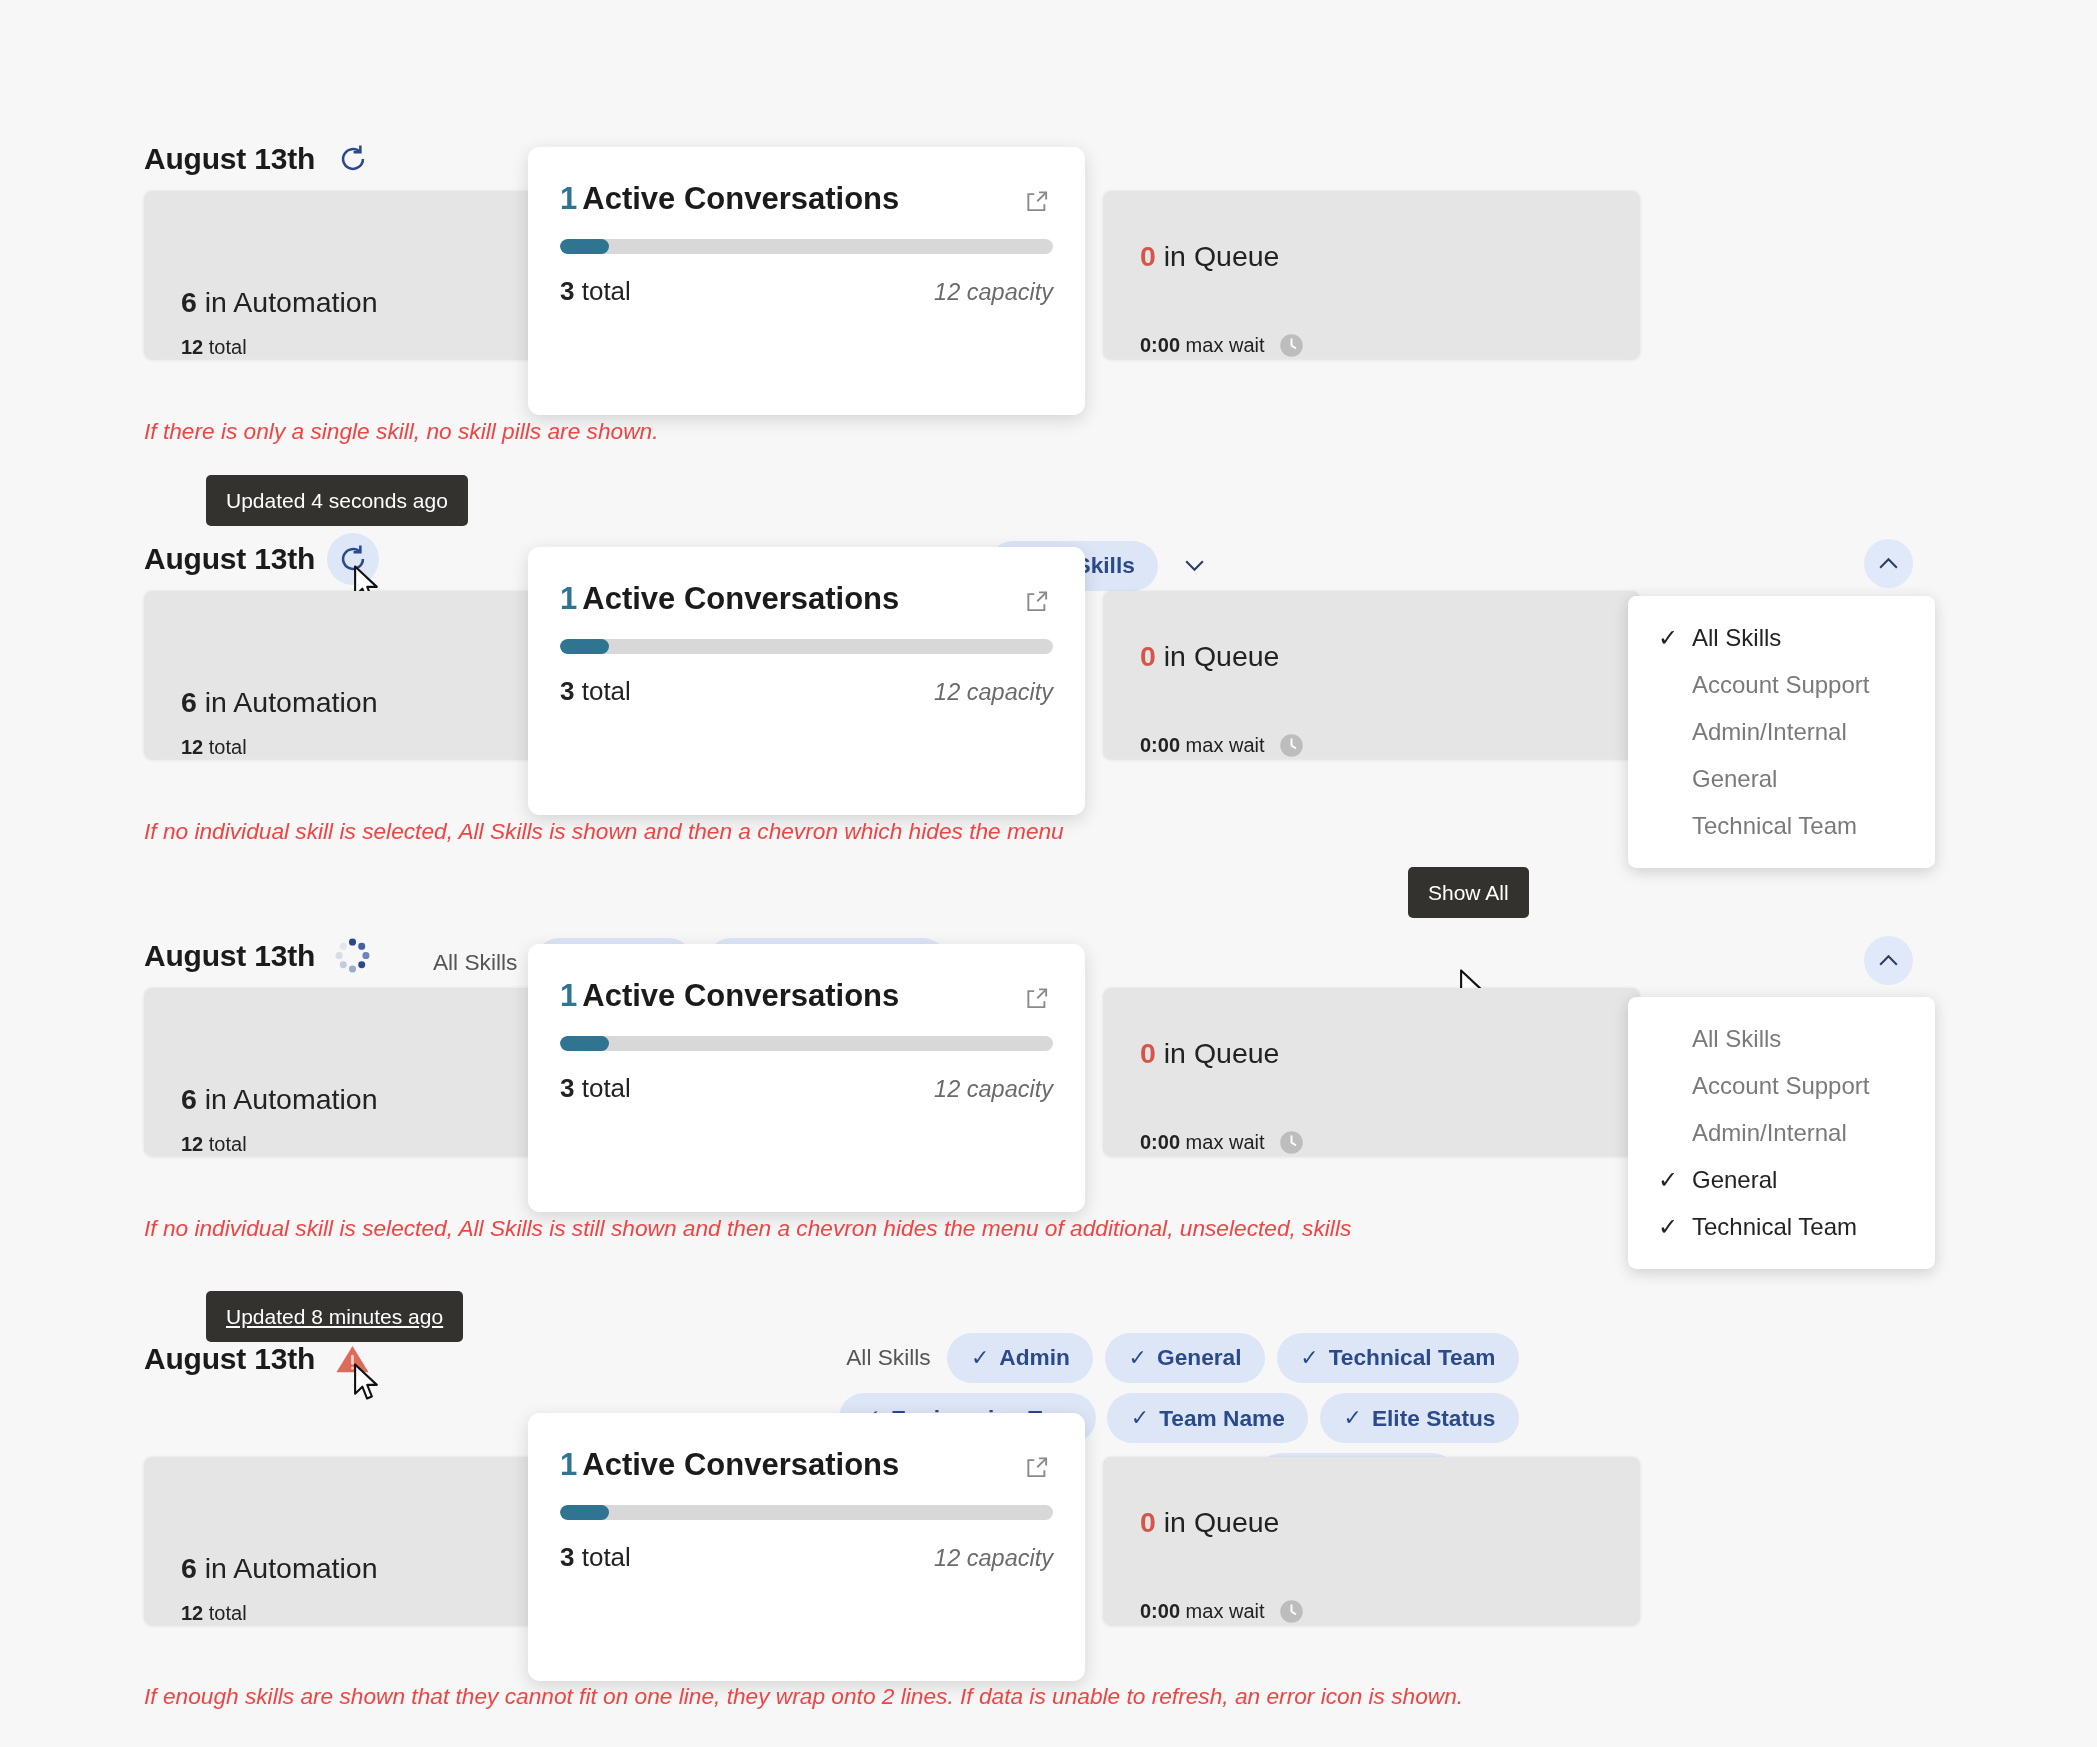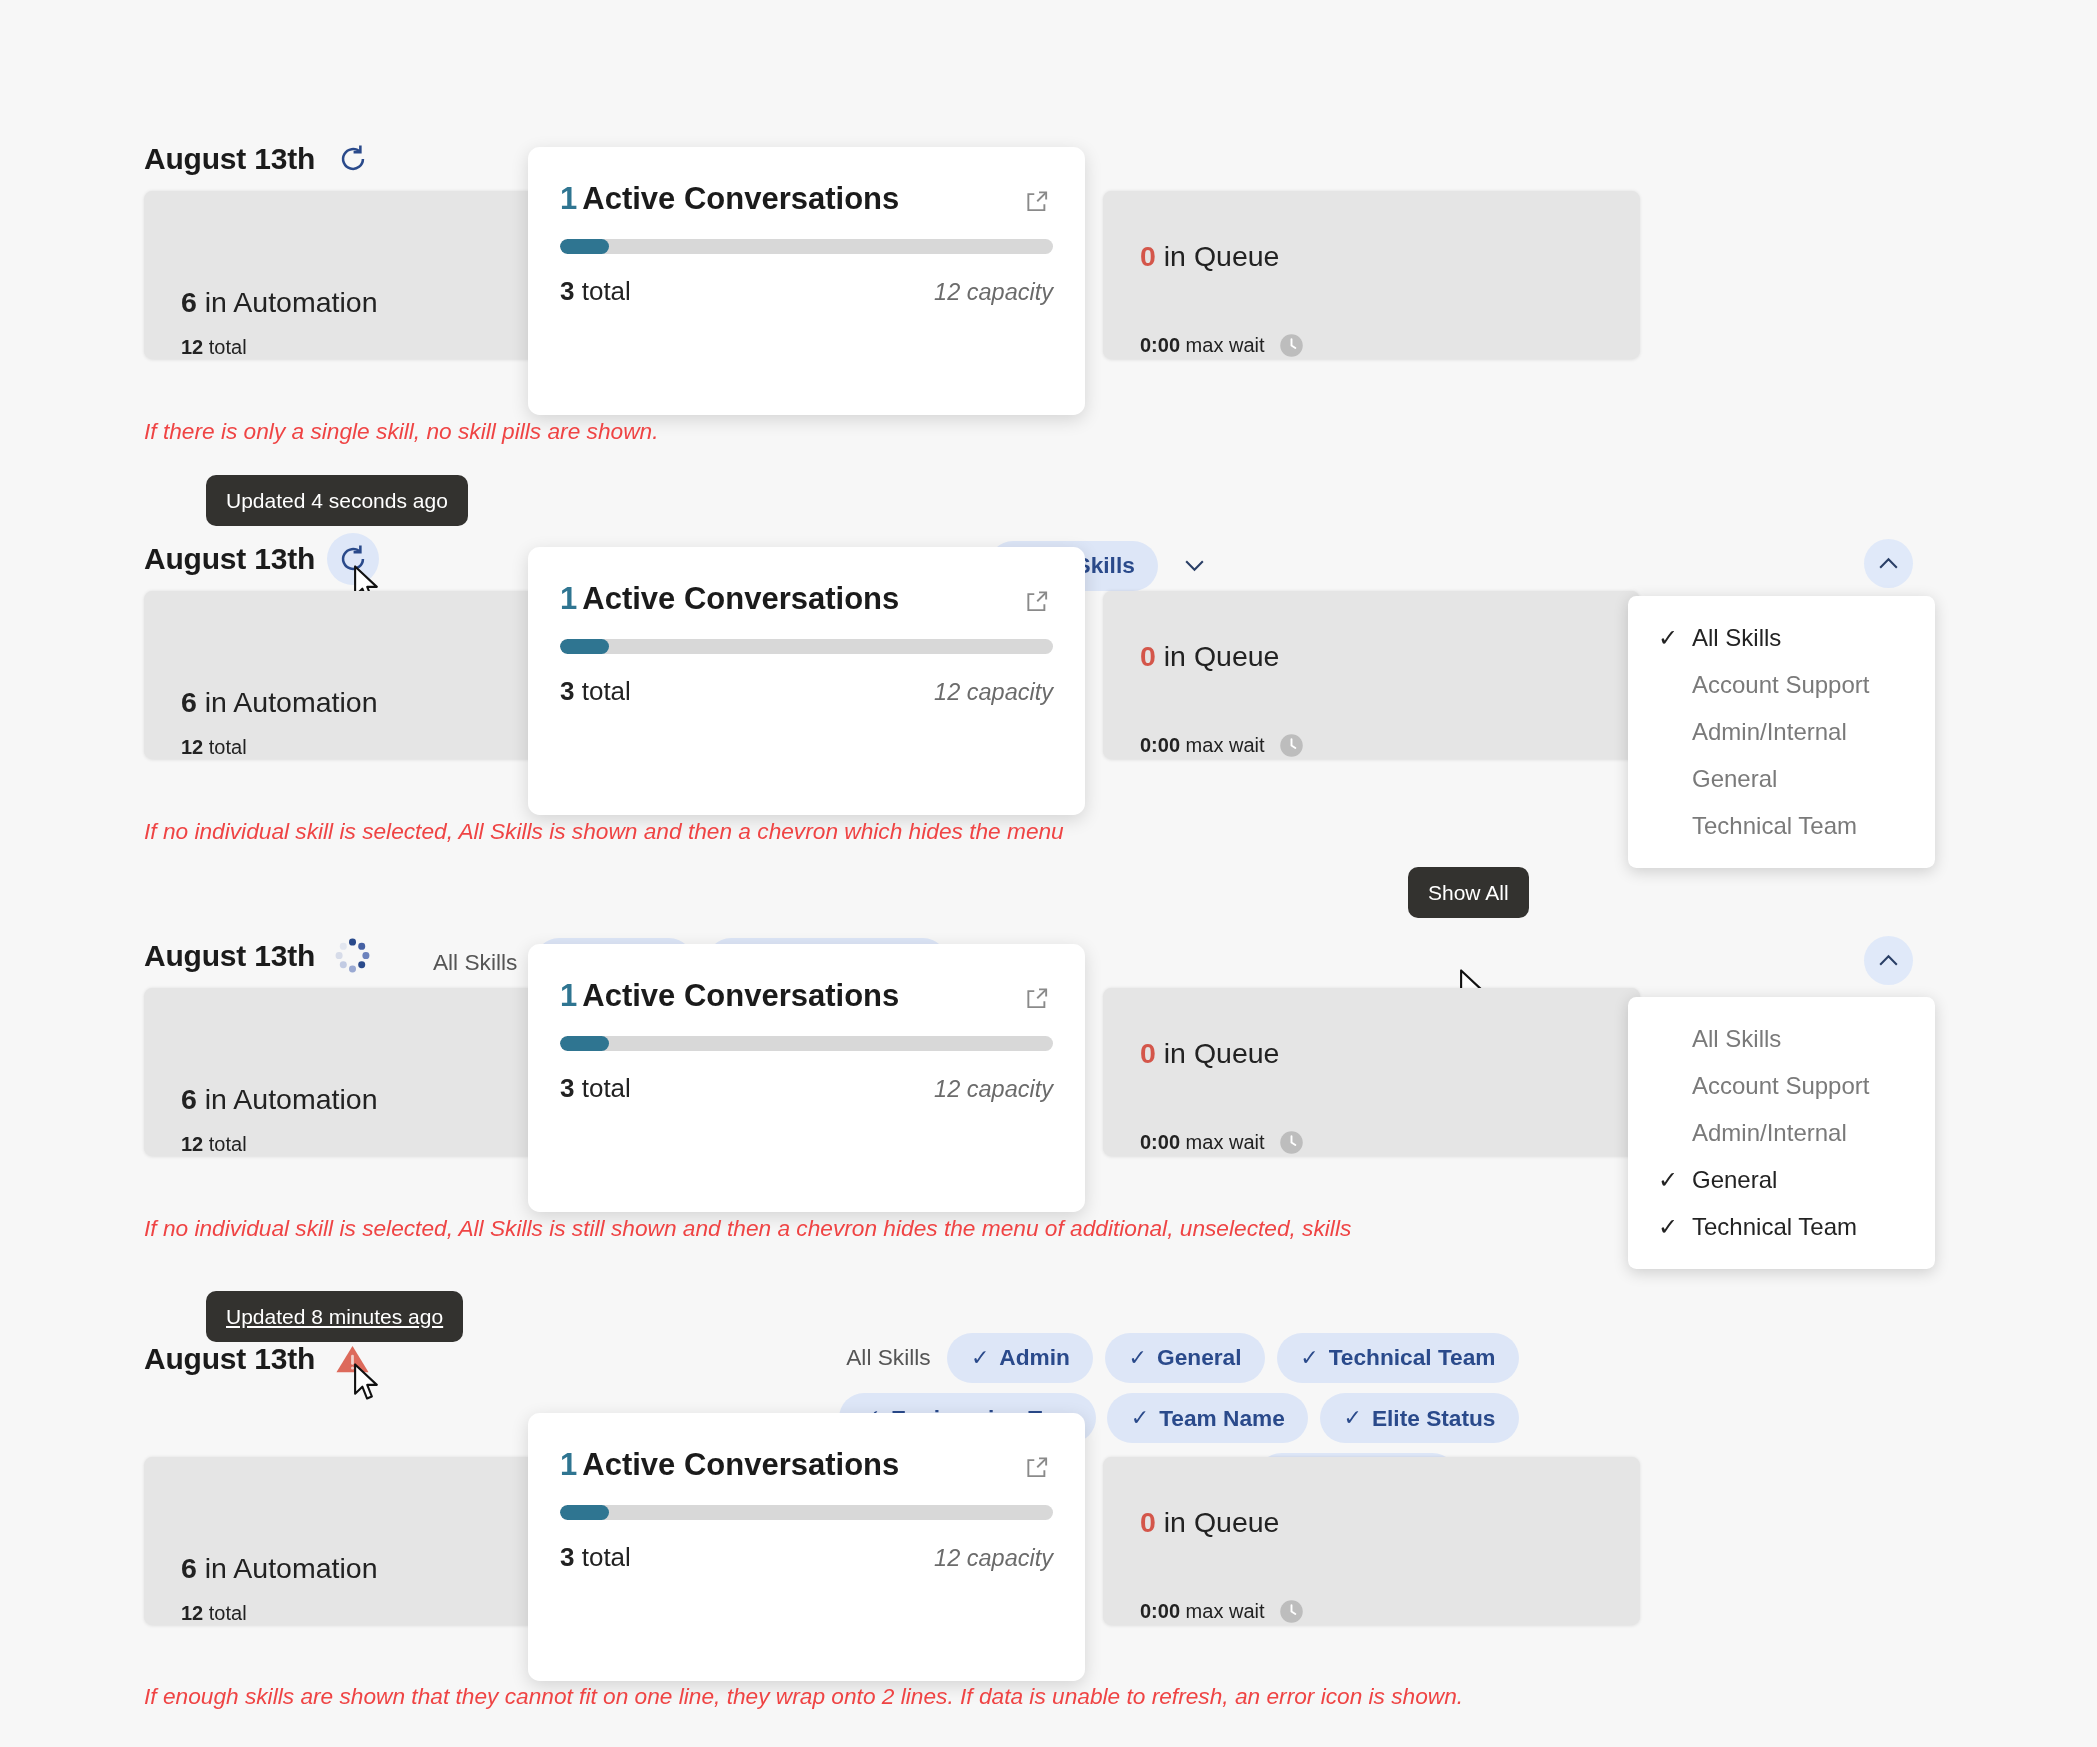--- a/index.html
+++ b/index.html
@@ -48,21 +48,21 @@
   }
 
   
   .cursor { position:absolute; width:28.5px; height:39px; pointer-events:none; }
 
   
   .tooltip {
     position:absolute;
     background:#33322f; color:#fff;
     font-size:21px; line-height:1;
-    padding:15px 20px; border-radius:10px;
+    padding:15px 20px; border-radius:5px;
     white-space:nowrap;
   }
 
   
   .skills {
     position:absolute;
     display:flex; flex-wrap:wrap; justify-content:flex-end;
     align-items:center; gap:10px 11.7px;
   }
   .all-skills-plain {

